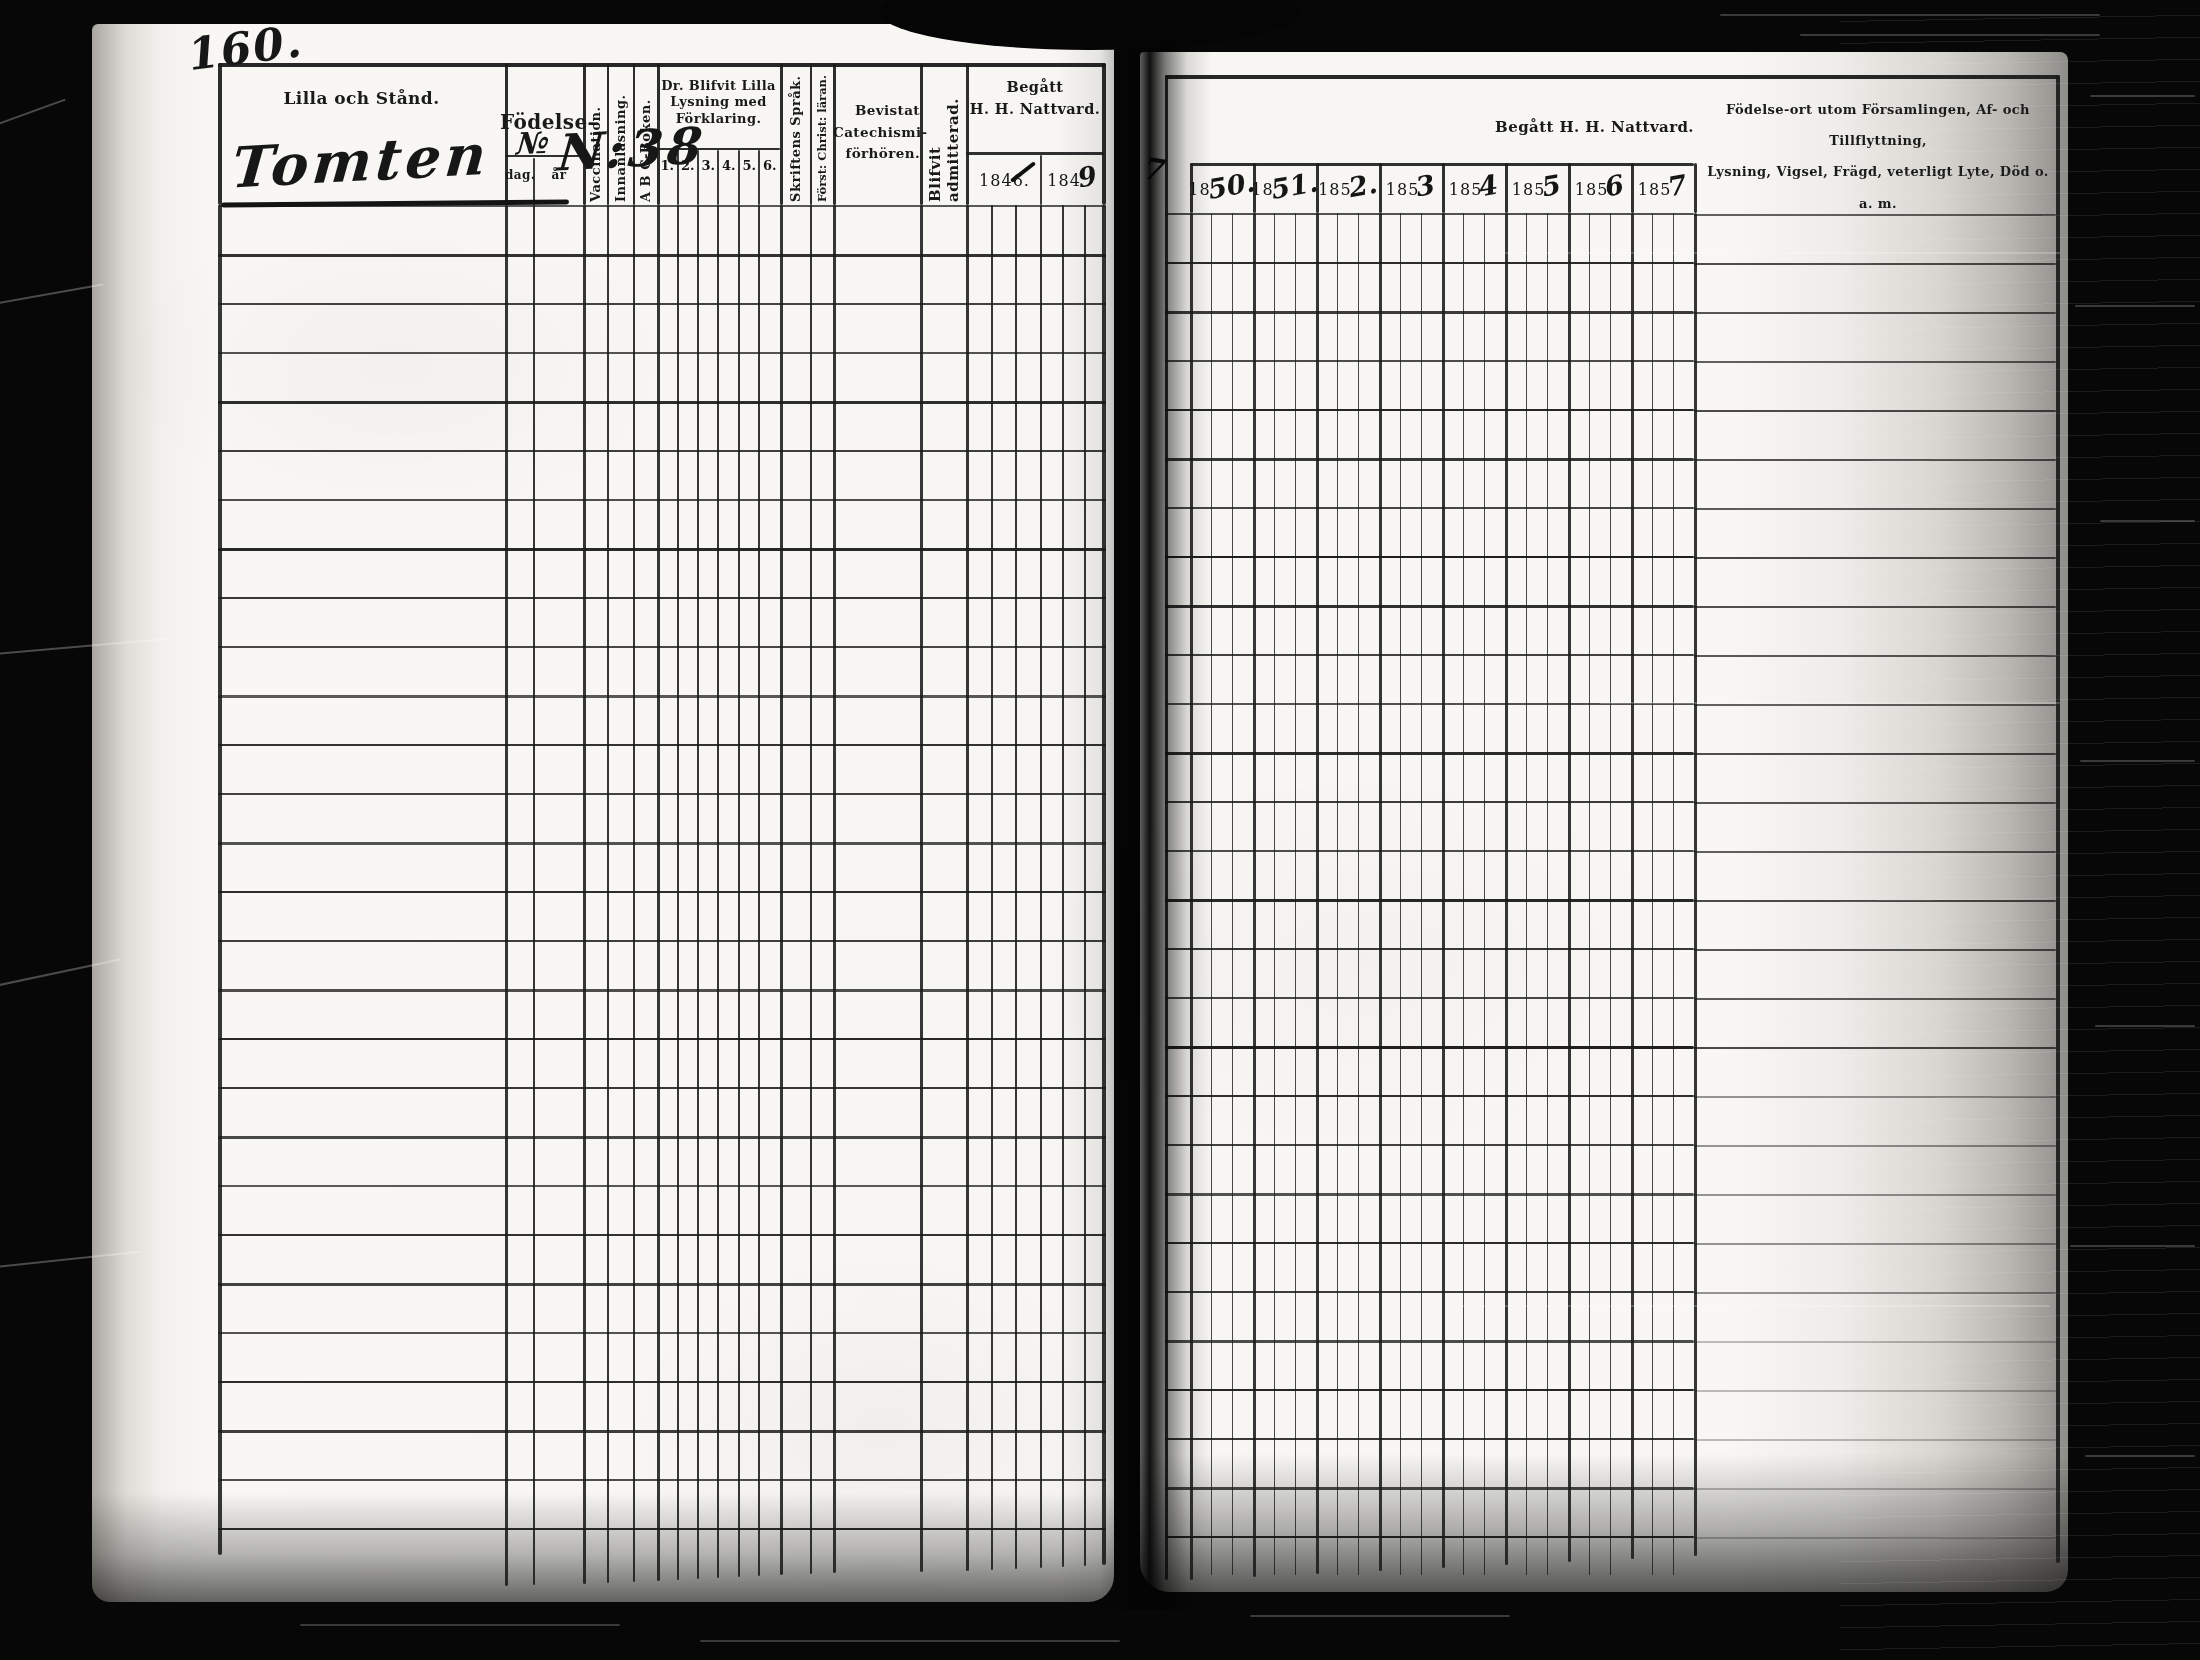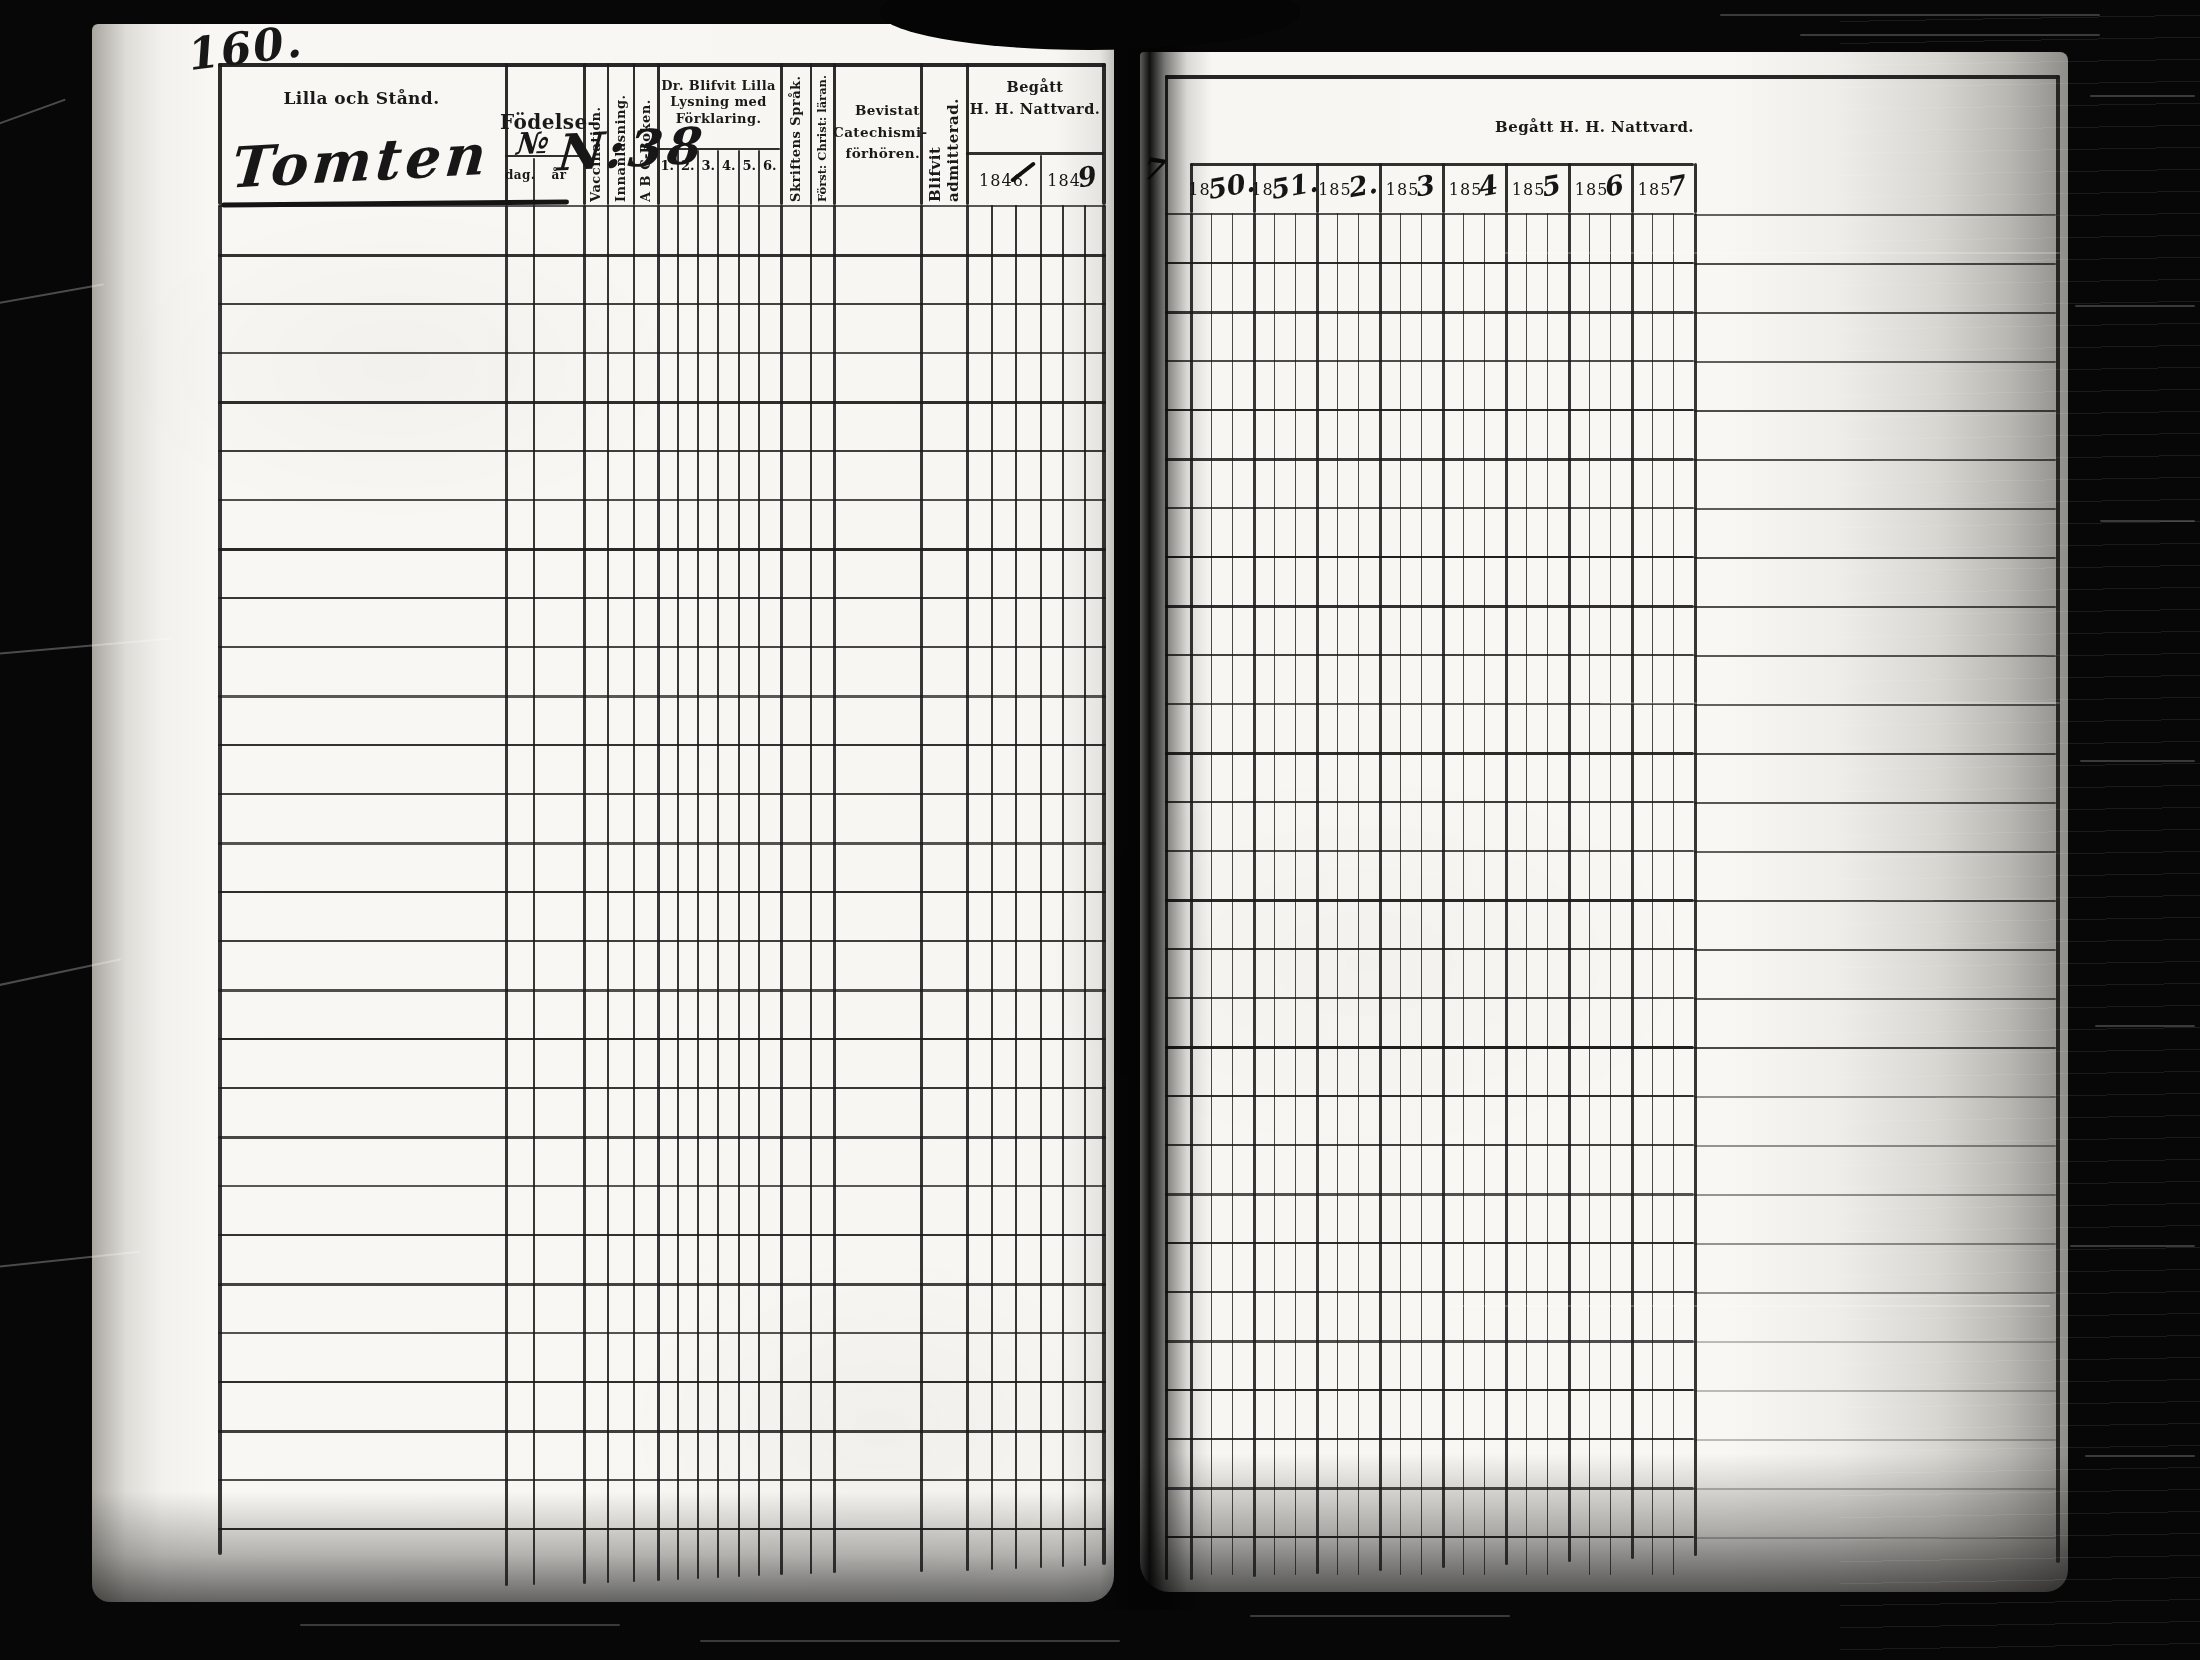--- a/index.html
+++ b/index.html
@@ -290,20 +290,24 @@
         </div>
         <div class="year-cell" style="left: 1040px; top: 156px; width: 64px; height: 48px;">
           <span class="pr">184</span>
           <span class="wr">9</span>
         </div>
       </div>
   </div>
 
   <div class="layer">
     <div class="pt comm-head-r">Begått H. H. Nattvard.</div>
+    <div class="pt notes-head">
+      <div>Födelse-ort utom Församlingen, Af- och Tillflyttning,</div>
+      <div>Lysning, Vigsel, Frägd, veterligt Lyte, Död o. a. m.</div>
+    </div>
     <div id="right-years">
         <div class="year-cell" style="left: 1190px; top: 166px; width: 63px; height: 46px;">
           <span class="pr">18</span>
           <span class="wr">50.</span>
         </div>
         <div class="year-cell" style="left: 1253px; top: 166px; width: 63px; height: 46px;">
           <span class="pr">18</span>
           <span class="wr">51.</span>
         </div>
         <div class="year-cell" style="left: 1316px; top: 166px; width: 63px; height: 46px;">

